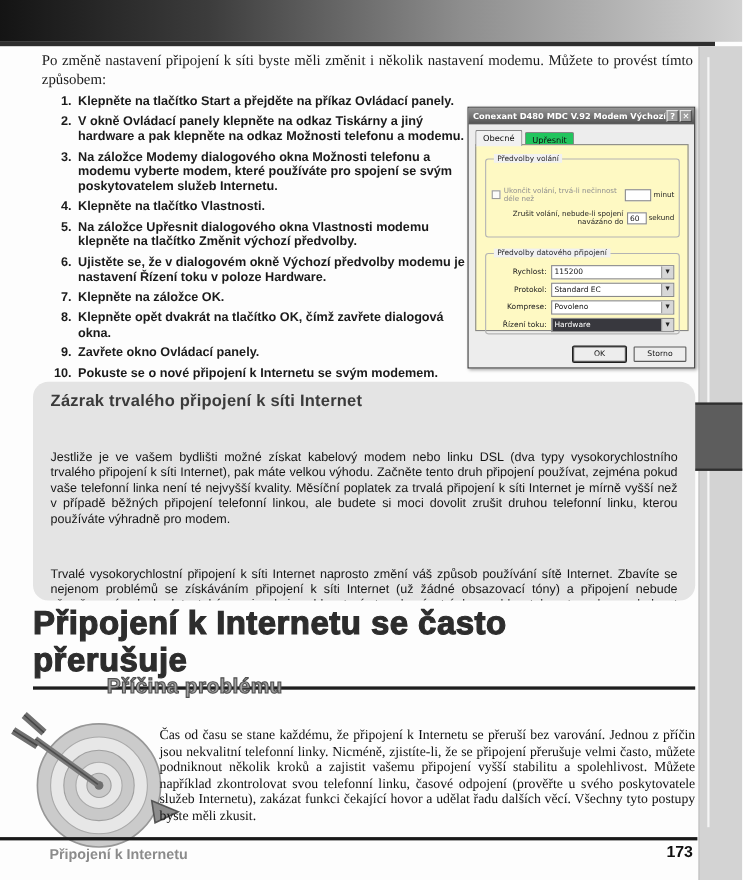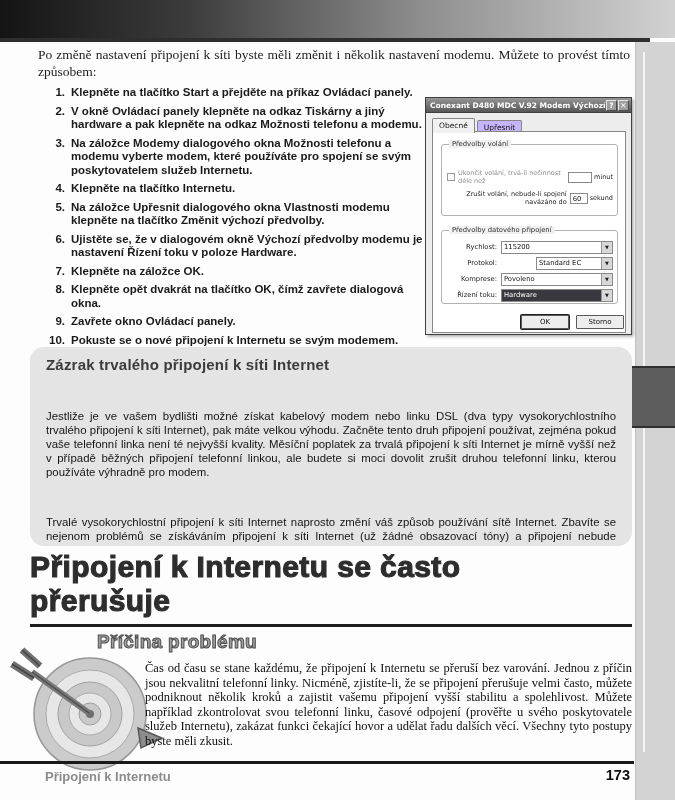--- a/index.html
+++ b/index.html
@@ -27,23 +27,23 @@
     background:#ededed; border:1px solid #3f3f3f; box-shadow:1.5px 1.5px 3px rgba(0,0,0,.35);
     font-family:"DejaVu Sans", sans-serif; }
   .titlebar { position:absolute; left:0; top:0; right:0; height:15px; display:flex; align-items:center;
     background:linear-gradient(#969696,#565656); border-bottom:1px solid #3f3f3f; padding:0 2px 0 4px; }
   .titlebar .title { flex:1; color:#ffffff; font-size:7.5px; font-weight:bold; white-space:nowrap; overflow:hidden; }
   .tb-btn { width:11px; height:11px; margin-left:1px; background:#9d9d9d;
     border:1px solid #e6e6e6; border-right-color:#4a4a4a; border-bottom-color:#4a4a4a;
     color:#ffffff; font-size:7.5px; line-height:9px; text-align:center; font-weight:bold; }
   .tabs { position:absolute; left:6px; top:20px; display:flex; align-items:flex-end; }
   .tab { font-size:7.5px; color:#111; padding:2px 6px 1px; border:1px solid #868686; border-bottom:none;
-    background:#c4b5fd; border-radius:2px 2px 0 0; margin-right:2px; }
+    background:#22c55e; border-radius:2px 2px 0 0; margin-right:2px; }
   .tab.active { background:#f1f1f1; padding-bottom:3px; position:relative; z-index:3; }
-  .panel { position:absolute; left:6px; top:33px; width:194px; height:202px; border:1px solid #868686; background:#ffffff; }
+  .panel { position:absolute; left:6px; top:33px; width:194px; height:170px; border:1px solid #868686; background:#fef9c3; }
   .group { position:absolute; border:1px solid #b3b3b3; border-radius:3px; }
   .group .legend { position:absolute; top:-5px; left:7px; background:#f1f1f1; padding:0 3px;
     font-size:6.8px; color:#2c2c2c; white-space:nowrap; }
   .g1 { left:8px; top:12px; width:177px; height:72px; }
   .g2 { left:8px; top:98px; width:177px; height:74px; }
   .dlg-row { position:absolute; left:5px; right:4px; display:flex; align-items:center; }
   .cb { width:8px; height:8px; border:1px solid #9a9a9a; background:#fbfbfb; margin-right:3px; flex:none; }
   .cb-label { flex:1; font-size:6.5px; color:#8f8f8f; line-height:8px; }
   .dk-label { flex:1; font-size:6.5px; color:#242424; text-align:right; margin-right:3px; line-height:8px; }
   .mini { width:24px; height:11px; border:1px solid #8a8a8a; background:#ffffff; margin-right:2px;
@@ -67,21 +67,21 @@
     background:#e4e4e4; border-radius:14px; padding:9px 16px 0; overflow:hidden; }
   .notebox h2 { font-size:15px; font-weight:bold; color:#3b3b3b; margin-bottom:5px; letter-spacing:0.2px; }
   .notebox p { font-size:11.4px; line-height:14px; text-align:justify; color:#151515; margin-bottom:7px;margin-top:36px; }
   .notebox .ital { font-style:italic; }
 
   
   .main-heading { position:absolute; left:30px; top:550px; width:525px;
     font-size:30px; font-weight:bold; line-height:34px; color:#2d2d2d;
     -webkit-text-stroke:1.1px #2d2d2d; letter-spacing:0.4px; }
   .heading-rule { position:absolute; left:30px; top:624px; width:602px; height:3px; background:#1e1e1e; }
-  .sub-heading { position:absolute; left:97px; top:631px; font-size:19px; font-weight:bold;
+  .sub-heading { position:absolute; left:97px; top:614px; font-size:19px; font-weight:bold;
     color:#a0a0a0; -webkit-text-stroke:1px #4e4e4e; letter-spacing:0.3px; }
 
   
   .target-icon { position:absolute; left:10px; top:644px; width:155px; height:136px; }
   .section-body { position:absolute; left:145px; top:661px; width:487px;
     font-family:"Liberation Serif", serif; font-size:12.5px; line-height:14.5px;
     text-align:justify; color:#101010; }
 
   
   .footer-rule { position:absolute; left:0; top:761px; width:634px; height:3px; background:#191919; }
@@ -111,21 +111,21 @@
     <div class="step">
         <span class="n">2.</span>
         <span class="t">V okně Ovládací panely klepněte na odkaz Tiskárny a jiný hardware a pak klepněte na odkaz Možnosti telefonu a modemu.</span>
       </div>
     <div class="step">
         <span class="n">3.</span>
         <span class="t">Na záložce Modemy dialogového okna Možnosti telefonu a modemu vyberte modem, které používáte pro spojení se svým poskytovatelem služeb Internetu.</span>
       </div>
     <div class="step">
         <span class="n">4.</span>
-        <span class="t">Klepněte na tlačítko Internetu.</span>
+        <span class="t">Klepněte na tlačítko Vlastnosti.</span>
       </div>
     <div class="step">
         <span class="n">5.</span>
         <span class="t">Na záložce Upřesnit dialogového okna Vlastnosti modemu klepněte na tlačítko Změnit výchozí předvolby.</span>
       </div>
     <div class="step">
         <span class="n">6.</span>
         <span class="t">Ujistěte se, že v dialogovém okně Výchozí předvolby modemu je nastavení Řízení toku v poloze Hardware.</span>
       </div>
     <div class="step">
@@ -175,21 +175,21 @@
 
       <div class="group g2">
         <span class="legend">Předvolby datového připojení</span>
         <div class="dlg-row combo-row" style="top:8px;">
           <span class="combo-label">Rychlost:</span>
           <span class="combo">
               <span class="val">115200</span>
               <span class="arrow">▼</span>
             </span>
         </div>
-        <div class="dlg-row combo-row" style="top:24px;gap:35px;">
+        <div class="dlg-row combo-row" style="top:24px;">
           <span class="combo-label">Protokol:</span>
           <span class="combo">
               <span class="val">Standard EC</span>
               <span class="arrow">▼</span>
             </span>
         </div>
         <div class="dlg-row combo-row" style="top:56px;">
           <span class="combo-label">Řízení toku:</span>
           <span class="combo hl">
               <span class="val">Hardware</span>

